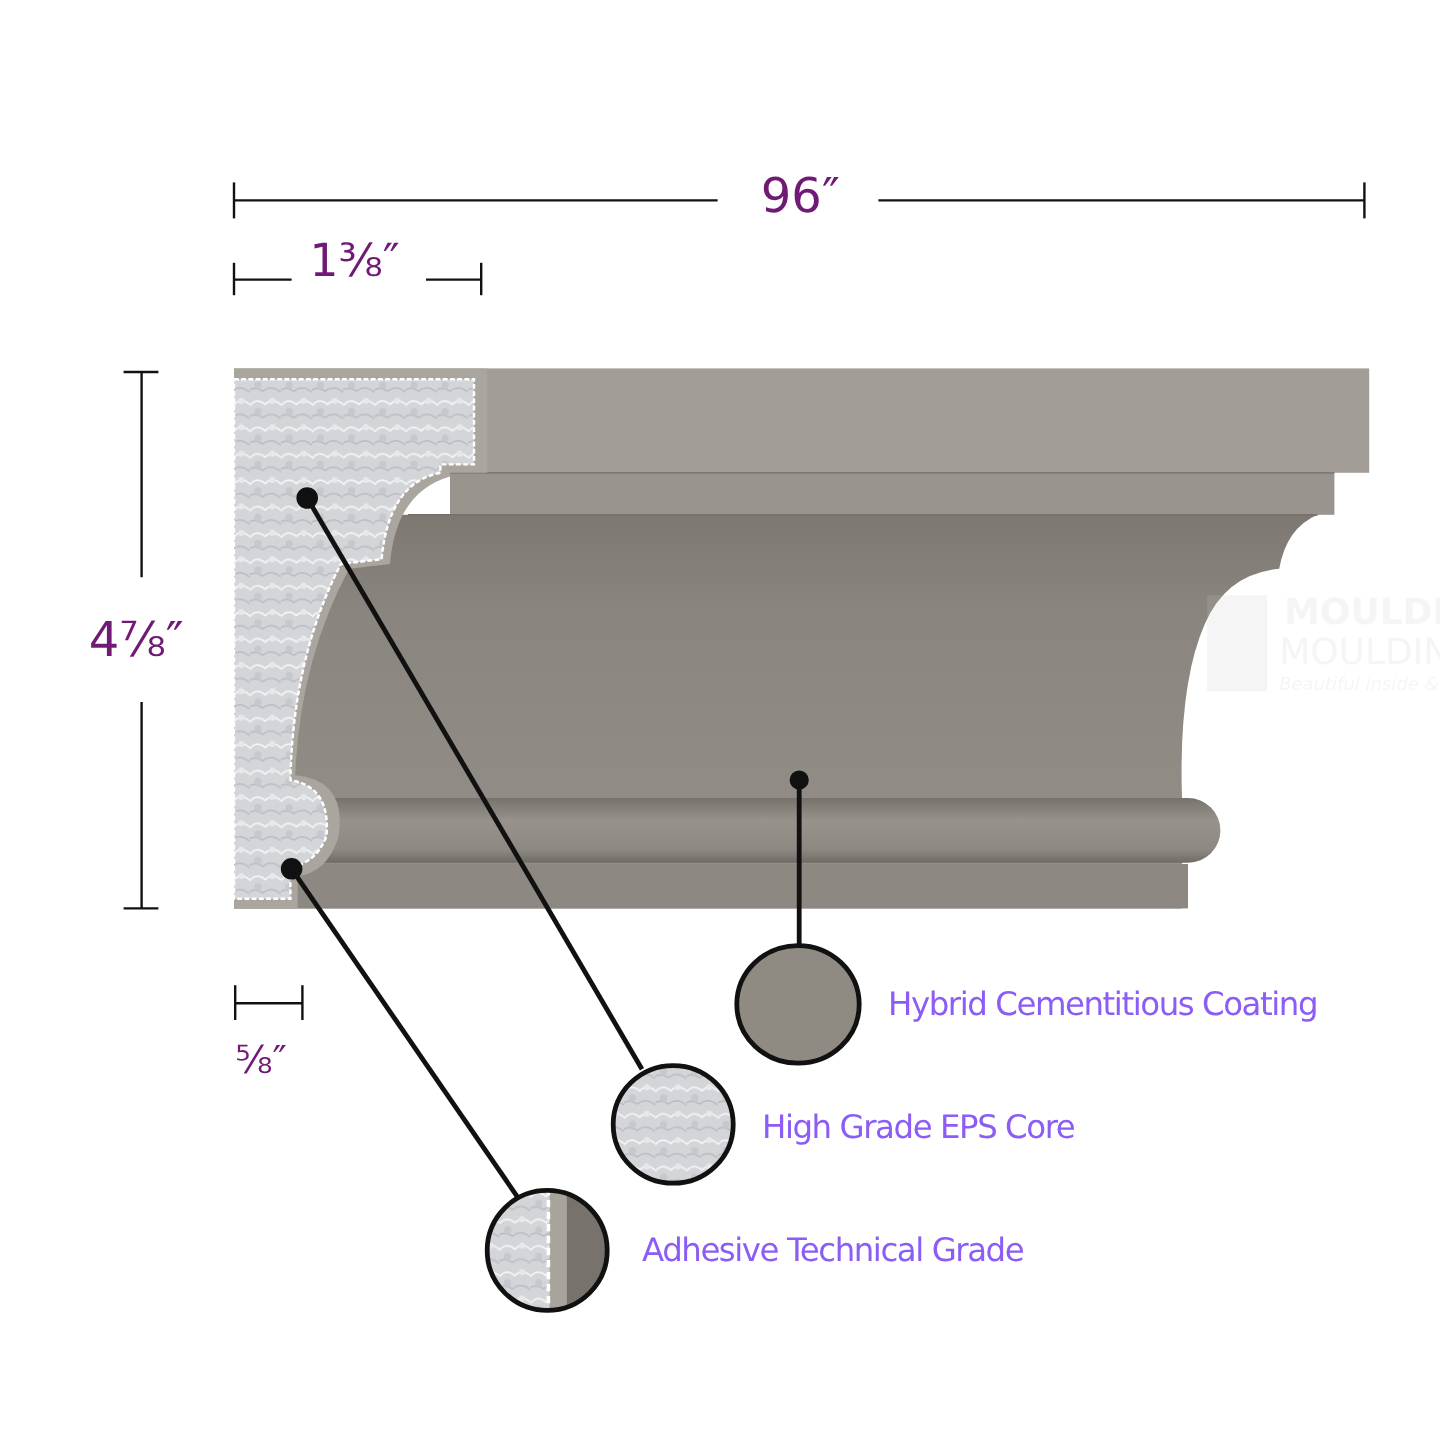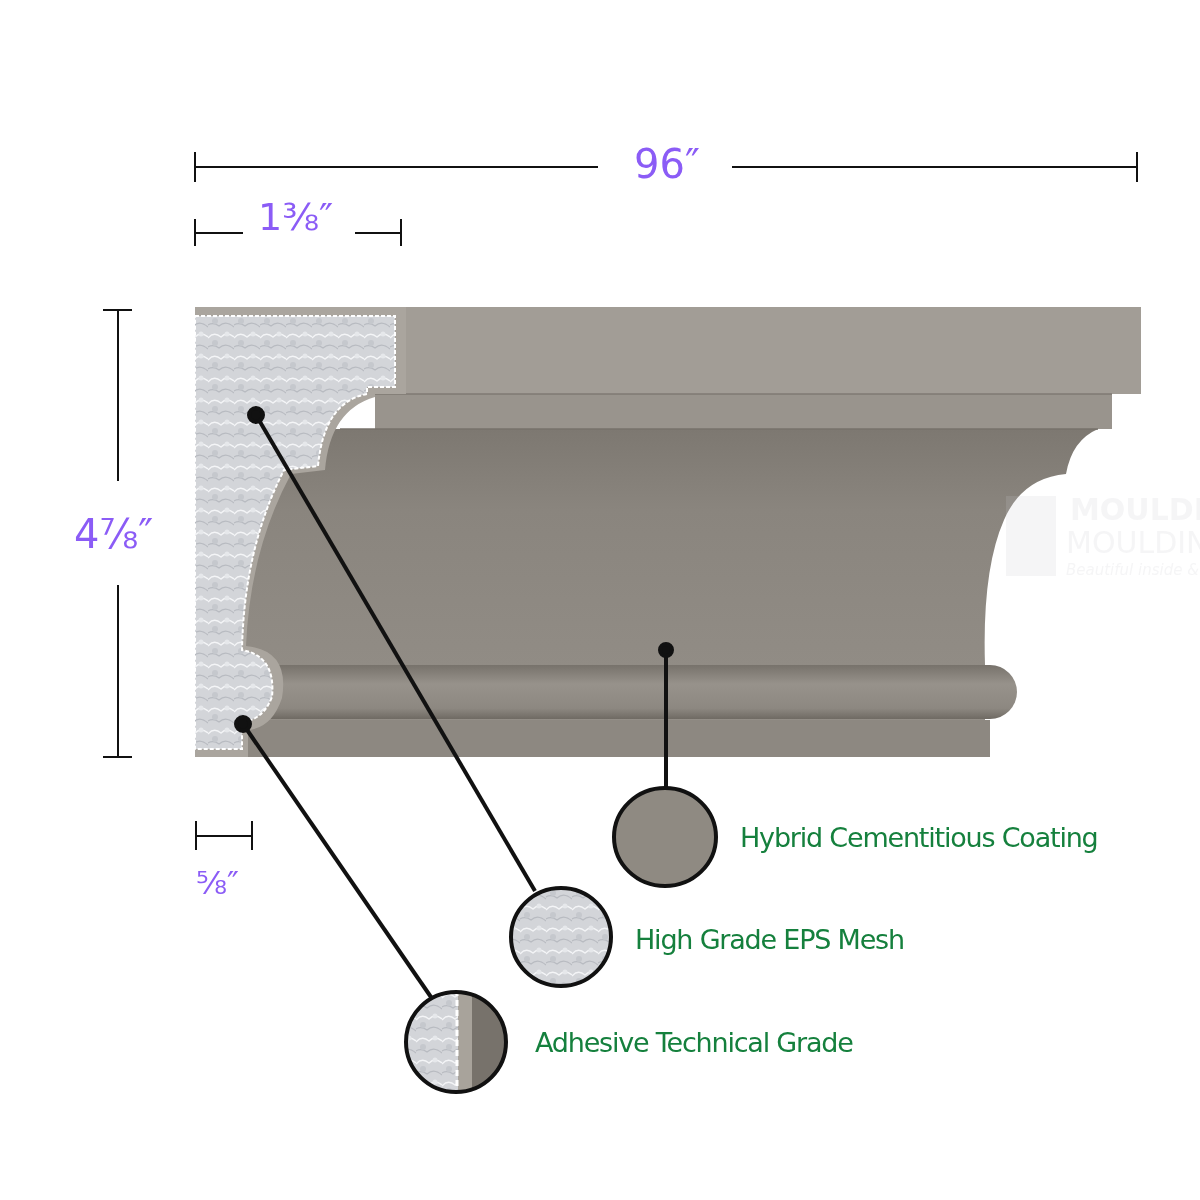--- a/index.html
+++ b/index.html
@@ -1,19 +1,19 @@
 <!DOCTYPE html>
 <html><head>
   <meta charset="utf-8">
   <style>
     html, body { margin: 0; padding: 0; background: #ffffff; }
     body { width: 1200px; height: 1200px; position: relative; overflow: hidden;
            font-family: "Liberation Sans", "DejaVu Sans", sans-serif; color: #111; }
-    .dim-text { position: absolute; font-family: "DejaVu Sans", sans-serif; color: #8b5cf6; white-space: nowrap; }
-    .label { position: absolute; font-family: "DejaVu Sans", sans-serif; font-size: 27px; letter-spacing: -1.2px; color: #15803d; white-space: nowrap; }
+    .dim-text { position: absolute; font-family: "DejaVu Sans", sans-serif; color: #701a75; white-space: nowrap; }
+    .label { position: absolute; font-family: "DejaVu Sans", sans-serif; font-size: 27px; letter-spacing: -1.2px; color: #8b5cf6; white-space: nowrap; }
     svg { position: absolute; left: 0; top: 0; }
   </style>
 </head>
 <body>
 
 <svg width="1200" height="1200" viewBox="0 0 1200 1200">
   <defs>
     <pattern id="epsTex" width="26" height="22" patternUnits="userSpaceOnUse">
       <rect width="26" height="22" fill="#d3d5d9"></rect>
       <path d="M0 8 q6 -7 13 -1 q6 -6 13 0" fill="none" stroke="#f4f5f7" stroke-width="1.4"></path>
@@ -121,14 +121,14 @@
     <ellipse cx="456" cy="1042" rx="50" ry="50" fill="none" stroke="#111" stroke-width="4"></ellipse>
   </g>
 </svg>
 
 <div class="dim-text" style="left:634px; top:141px; font-size:40px;">96″</div>
 <div class="dim-text" style="left:258px; top:195px; font-size:38px;">1⅜″</div>
 <div class="dim-text" style="left:74px; top:511px; font-size:40px;text-align:center;">4⅞″</div>
 <div class="dim-text" style="left:196px; top:864px; font-size:32px;">⅝″</div>
 
 <div class="label" style="left:740px; top:822px;">Hybrid Cementitious Coating</div>
-<div class="label" style="left:635px; top:924px;">High Grade EPS Mesh</div>
+<div class="label" style="left:635px; top:924px;">High Grade EPS Core</div>
 <div class="label" style="left:535px; top:1027px;">Adhesive Technical Grade</div>
 
 </body></html>

